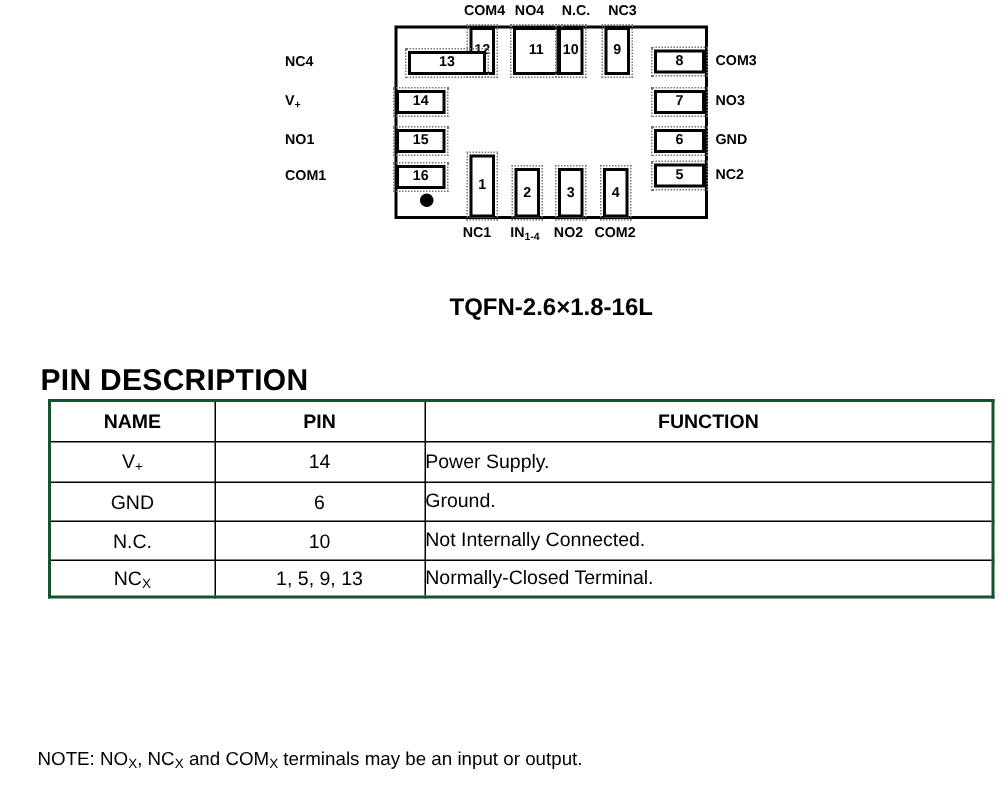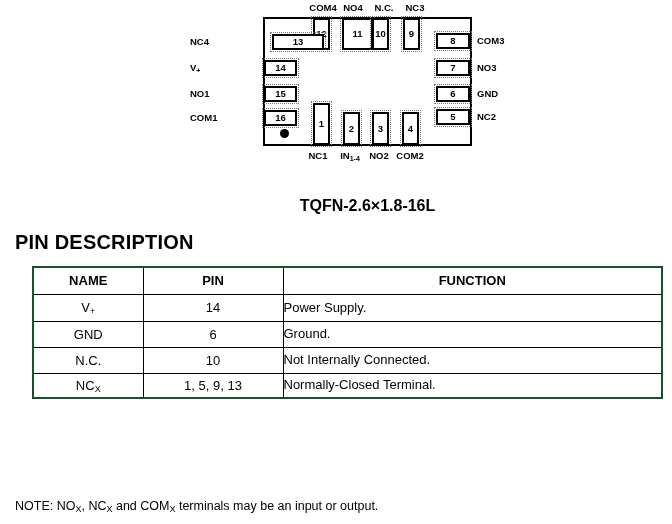--- a/index.html
+++ b/index.html
@@ -31,39 +31,39 @@
   .fig-label sub { font-size:7px; line-height:0; vertical-align:-2px; }
   .lbl-c { transform:translateX(-50%); }
   .lbl-r { width:70px; text-align:left; }
   .pkg-name {
     position:absolute; left:263px; top:169px; width:209px; text-align:center;
     font-weight:bold; font-size:16px;margin-top:28px;
   }
 
   
   .section-title {
-    position:absolute; left:15px; top:231px; margin:0;
+    position:absolute; left:15px; top:231px; margin:12px;
     font-size:20px; font-weight:bold; letter-spacing:0.2px;
   }
 
   
   .tbl {
     position:absolute; left:32px; top:266px; width:629px;
     border-collapse:collapse; table-layout:fixed; border:2px solid #14532d;
   }
   .tbl th, .tbl td {
     border:1.2px solid #000; font-size:13px; padding:0; overflow:hidden;
   }
   .tbl th { font-weight:bold; text-align:center; }
   .c-name, .c-pin { text-align:center; vertical-align:middle; }
   .c-fn { text-align:left; padding:2px 6px 2px 8px; line-height:1.22; vertical-align:middle; }
   .tbl sub, .note sub { font-size:9px; line-height:0; vertical-align:-2px; }
 
   
-  .note { position:absolute; left:15px; top:499px; font-size:12.5px; }
+  .note { position:absolute; left:25px; top:499px; font-size:12.5px; }
 </style>
 </head>
 <body>
 
 <div class="page">
 
   <div class="figure">
     <div class="pkg"></div>
 
     <div class="pin" style="left:313px;top:18px;width:17px;height:32px">

